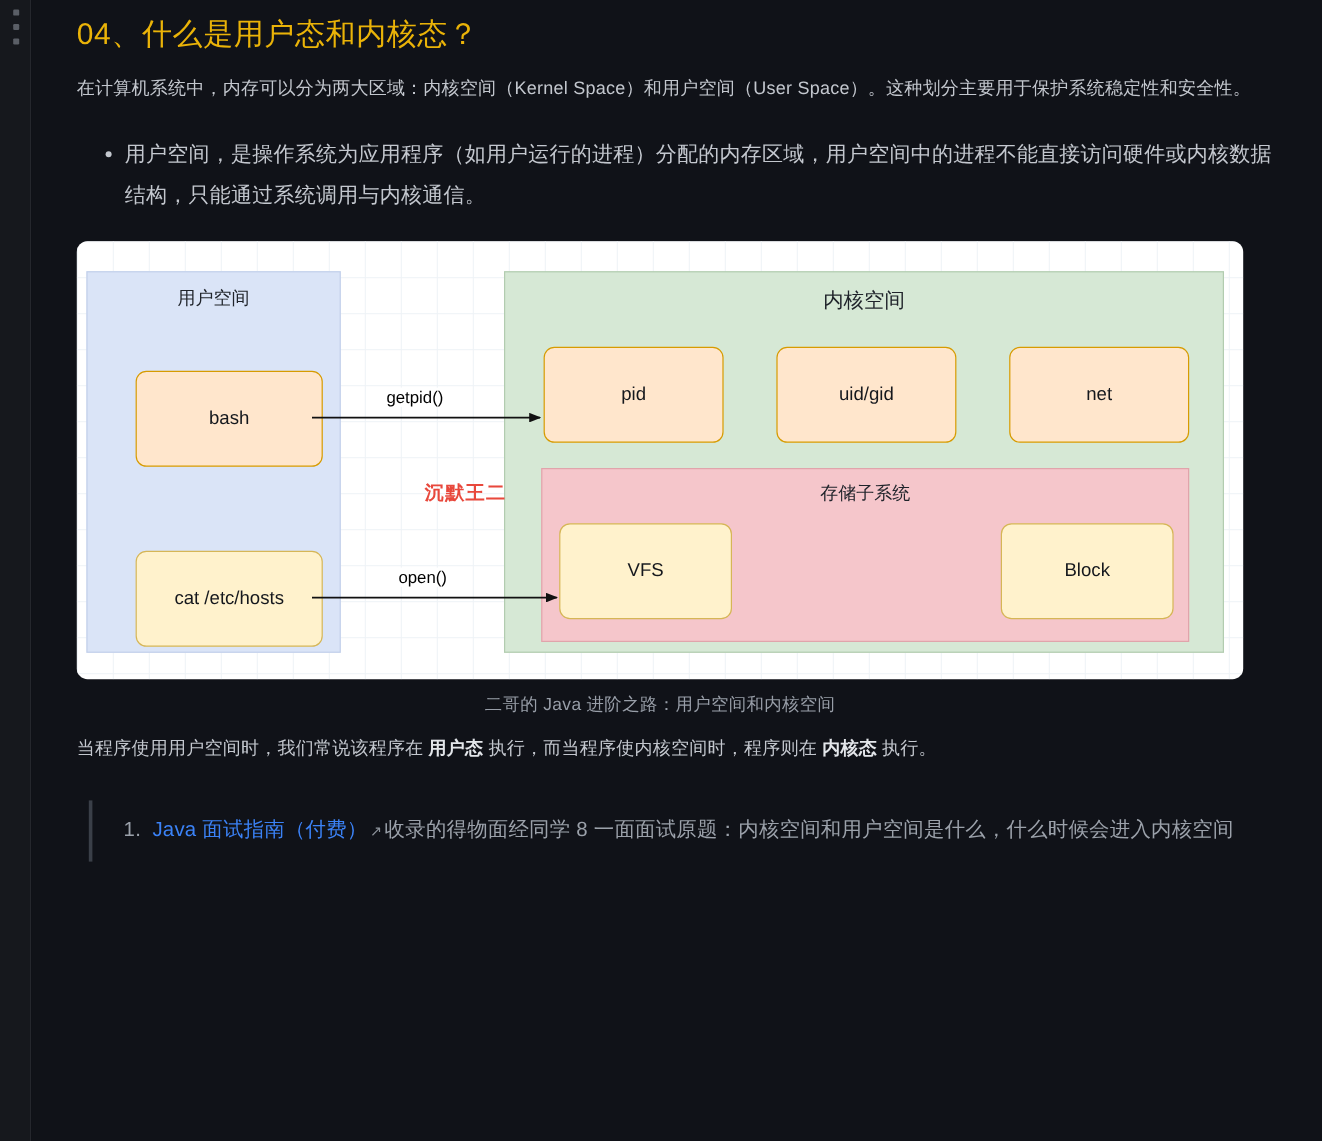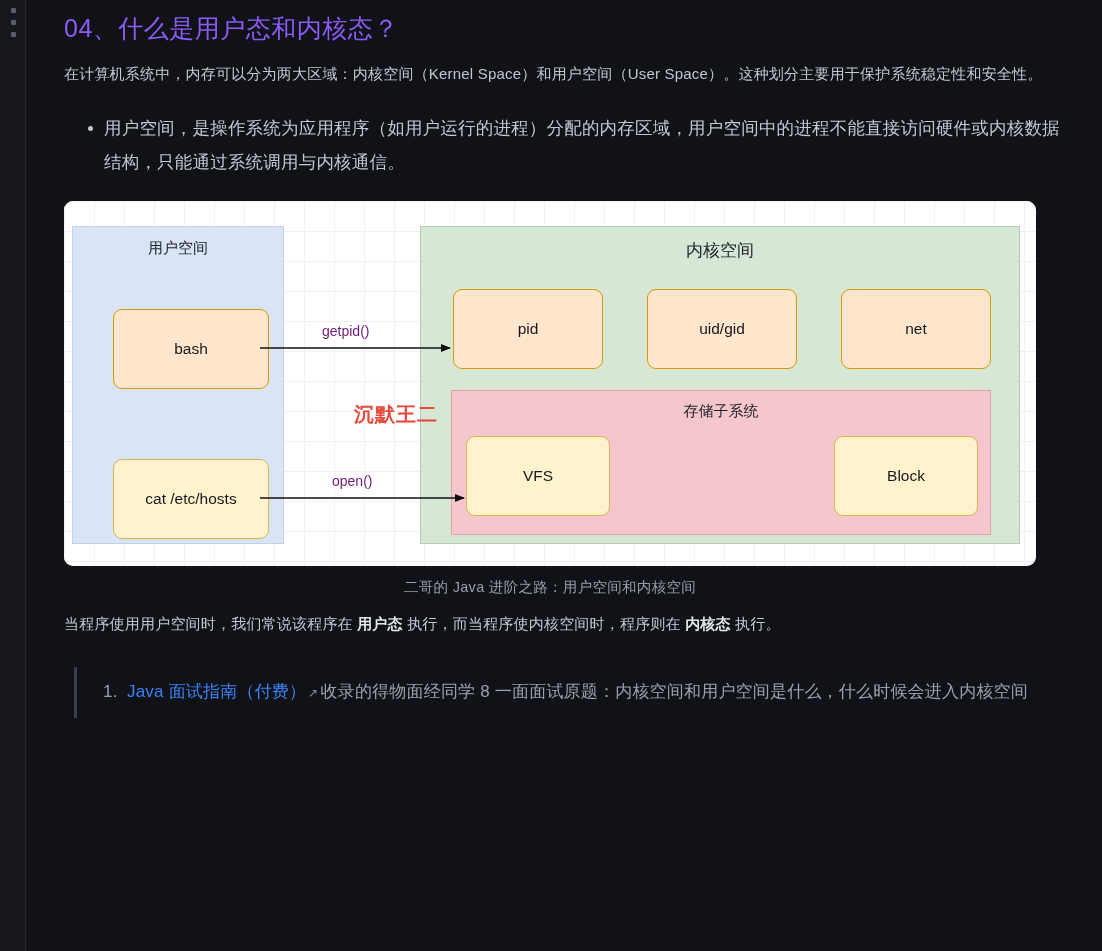--- a/index.html
+++ b/index.html
@@ -24,21 +24,21 @@
   }
 
   
   .content {
     position: absolute; left: 26px; top: 0; width: 1076px; height: 951px;
     background: #101218;
     padding: 0 40px 0 38px;
   }
 
   h1.sec-title {
-    color: #8b5cf6;
+    color: #eab308;
     font-size: 25px;
     font-weight: 400;
     letter-spacing: .5px;
     padding-top: 12px;
     padding-bottom: 2px;
   }
 
   p.para {
     color: #c3c7ce;
     font-size: 15px;
@@ -123,30 +123,30 @@
   .n-pid    { left: 32px;  top: 62px;  width: 150px; height: 80px; }
   .n-uidgid { left: 226px; top: 62px;  width: 150px; height: 80px; }
   .n-net    { left: 420px; top: 62px;  width: 150px; height: 80px; }
   .n-vfs    { left: 14px;  top: 45px;  width: 144px; height: 80px; }
   .n-xfs    { left: 194px; top: 45px;  width: 144px; height: 80px; }
   .n-block  { left: 382px; top: 45px;  width: 144px; height: 80px; }
 
   .arrow-svg { position: absolute; inset: 0; width: 100%; height: 100%; pointer-events: none; }
   .arrow-lbl {
     position: absolute;
-    font-size: 14px; color: #701a75;
+    font-size: 14px; color: #000000;
     background: #ffffff; padding: 0 3px;
     white-space: nowrap;
   }
   .lbl-getpid { left: 255px; top: 122px; }
   .lbl-open   { left: 265px; top: 272px; }
 
   .watermark {
     position: absolute; left: 290px; top: 200px;
-    font-size: 20px; color: #e8483c; font-weight: 600;
+    font-size: 16px; color: #e8483c; font-weight: 600;
     letter-spacing: 1px;
   }
 
   figcaption.cap {
     width: 972px;
     text-align: center;
     color: #989ea8;
     font-size: 14.5px;
     margin-top: 12px;
     letter-spacing: .3px;

